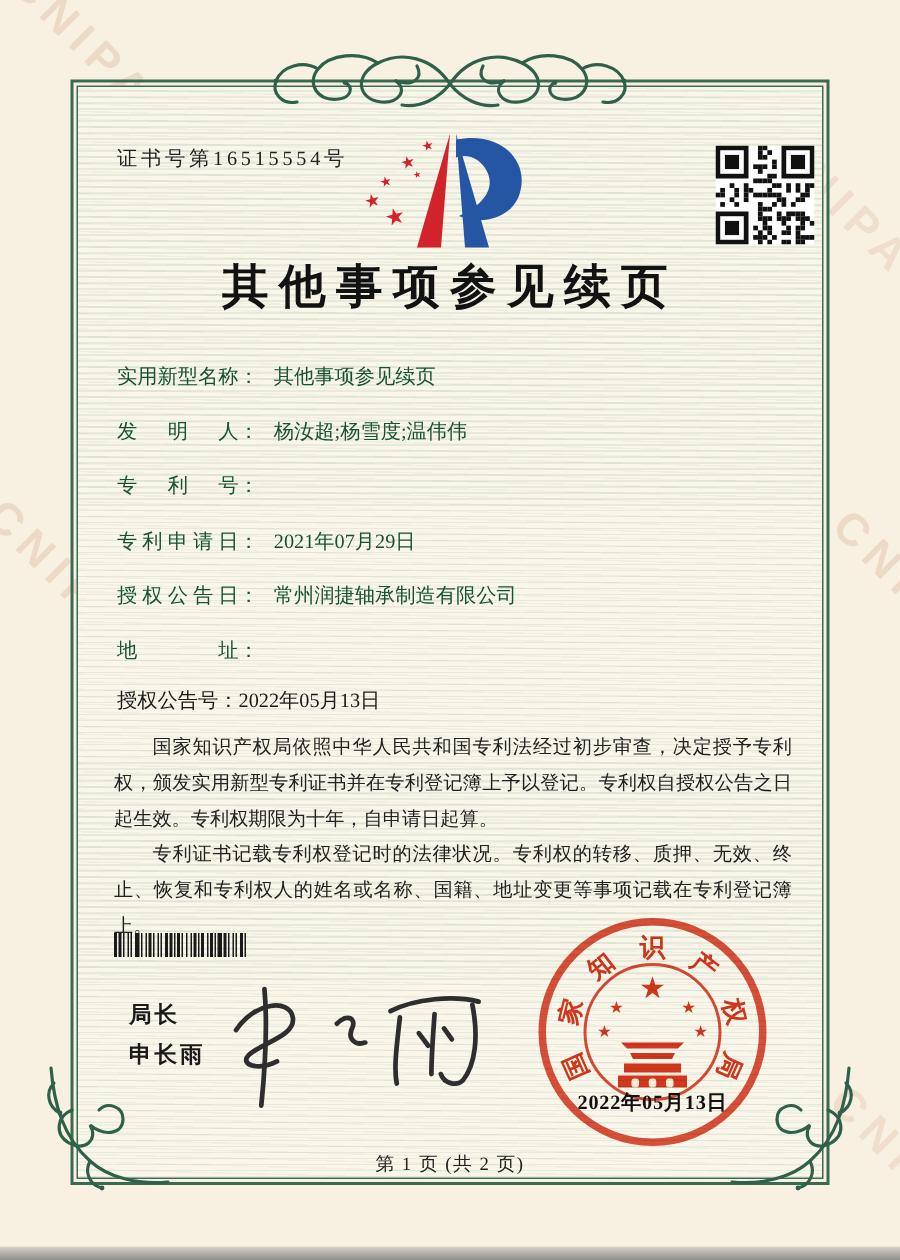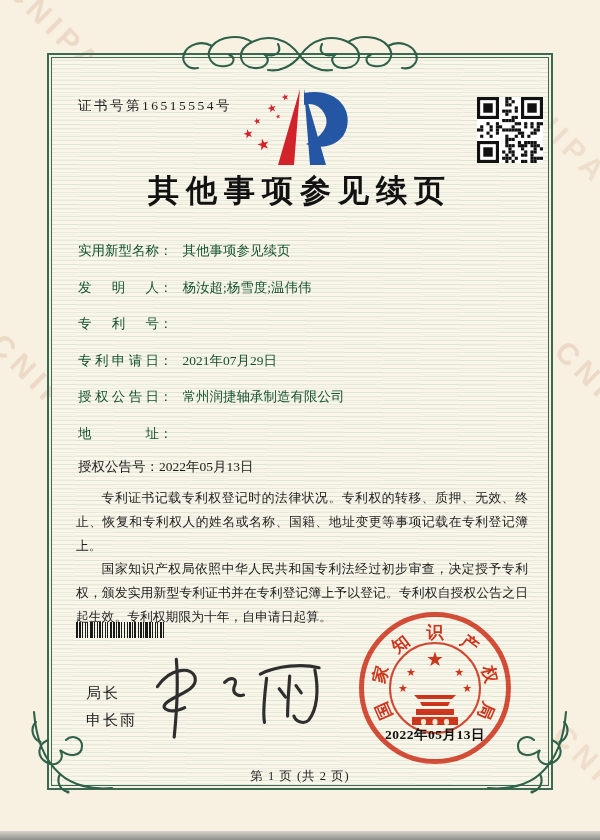--- a/index.html
+++ b/index.html
@@ -42,21 +42,21 @@
   .grant-a{width:235px;flex-shrink:0;}
   
   .paragraphs{position:absolute;left:76px;top:487px;width:452px;font-size:12.8px;line-height:1.86;
               color:#222;text-align:justify;}
   .paragraphs p{margin:0;text-indent:2em;}
   
   .barcode{position:absolute;left:76px;top:622px;width:172px;height:16px;display:flex;overflow:hidden;}
   .bc-bar{background:#1a1a1a;height:100%;flex-shrink:0;}
   .bc-gap{background:transparent;height:100%;flex-shrink:0;}
   
-  .officer{position:absolute;left:86px;top:680px;font-size:15px;font-weight:400;letter-spacing:2px;color:#1b1b1b;line-height:27px;}
+  .officer{position:absolute;left:86px;top:664px;font-size:15px;font-weight:700;letter-spacing:2px;color:#1b1b1b;line-height:27px;}
   .signature{position:absolute;left:128px;top:646px;width:210px;height:96px;}
   .signature path{fill:none;stroke:#2e2e2e;stroke-width:3;stroke-linecap:round;stroke-linejoin:round;}
   
   .seal{position:absolute;left:359px;top:612px;width:152px;height:152px;border-radius:50%;
         border:5px solid rgba(214,58,34,0.88);mix-blend-mode:multiply;box-sizing:border-box;}
   .seal-char{position:absolute;left:50%;top:50%;font-size:17px;font-weight:bold;color:#d6391f;}
   .emblem{position:absolute;left:50%;top:50%;transform:translate(-50%,-50%);width:92px;height:92px;
           border:2px solid rgba(214,58,34,0.9);border-radius:50%;box-sizing:border-box;}
   .em-star{position:absolute;color:#d6391f;line-height:1;}
   .em-big{left:50%;top:5px;transform:translateX(-50%);font-size:20px;}
@@ -313,22 +313,22 @@
           <span class="f-colon">：</span>
         </span>
     </div>
   </div>
 
   <div class="grant-row">
     <span class="grant-a"><span>授权公告号</span><span>：</span><span>2022年05月13日</span></span>
   </div>
 
   <div class="paragraphs">
+    <p>国家知识产权局依照中华人民共和国专利法经过初步审查，决定授予专利权，颁发实用新型专利证书并在专利登记簿上予以登记。专利权自授权公告之日起生效。专利权期限为十年，自申请日起算。</p>
     <p>专利证书记载专利权登记时的法律状况。专利权的转移、质押、无效、终止、恢复和专利权人的姓名或名称、国籍、地址变更等事项记载在专利登记簿上。</p>
-    <p>国家知识产权局依照中华人民共和国专利法经过初步审查，决定授予专利权，颁发实用新型专利证书并在专利登记簿上予以登记。专利权自授权公告之日起生效。专利权期限为十年，自申请日起算。</p>
   </div>
 
   <div class="barcode">
       <div class="bc-bar" style="width: 2px;"></div>
       <div class="bc-gap" style="width: 1px;"></div>
       <div class="bc-bar" style="width: 2px;"></div>
       <div class="bc-gap" style="width: 1px;"></div>
       <div class="bc-bar" style="width: 1px;"></div>
       <div class="bc-gap" style="width: 2px;"></div>
       <div class="bc-bar" style="width: 1px;"></div>

